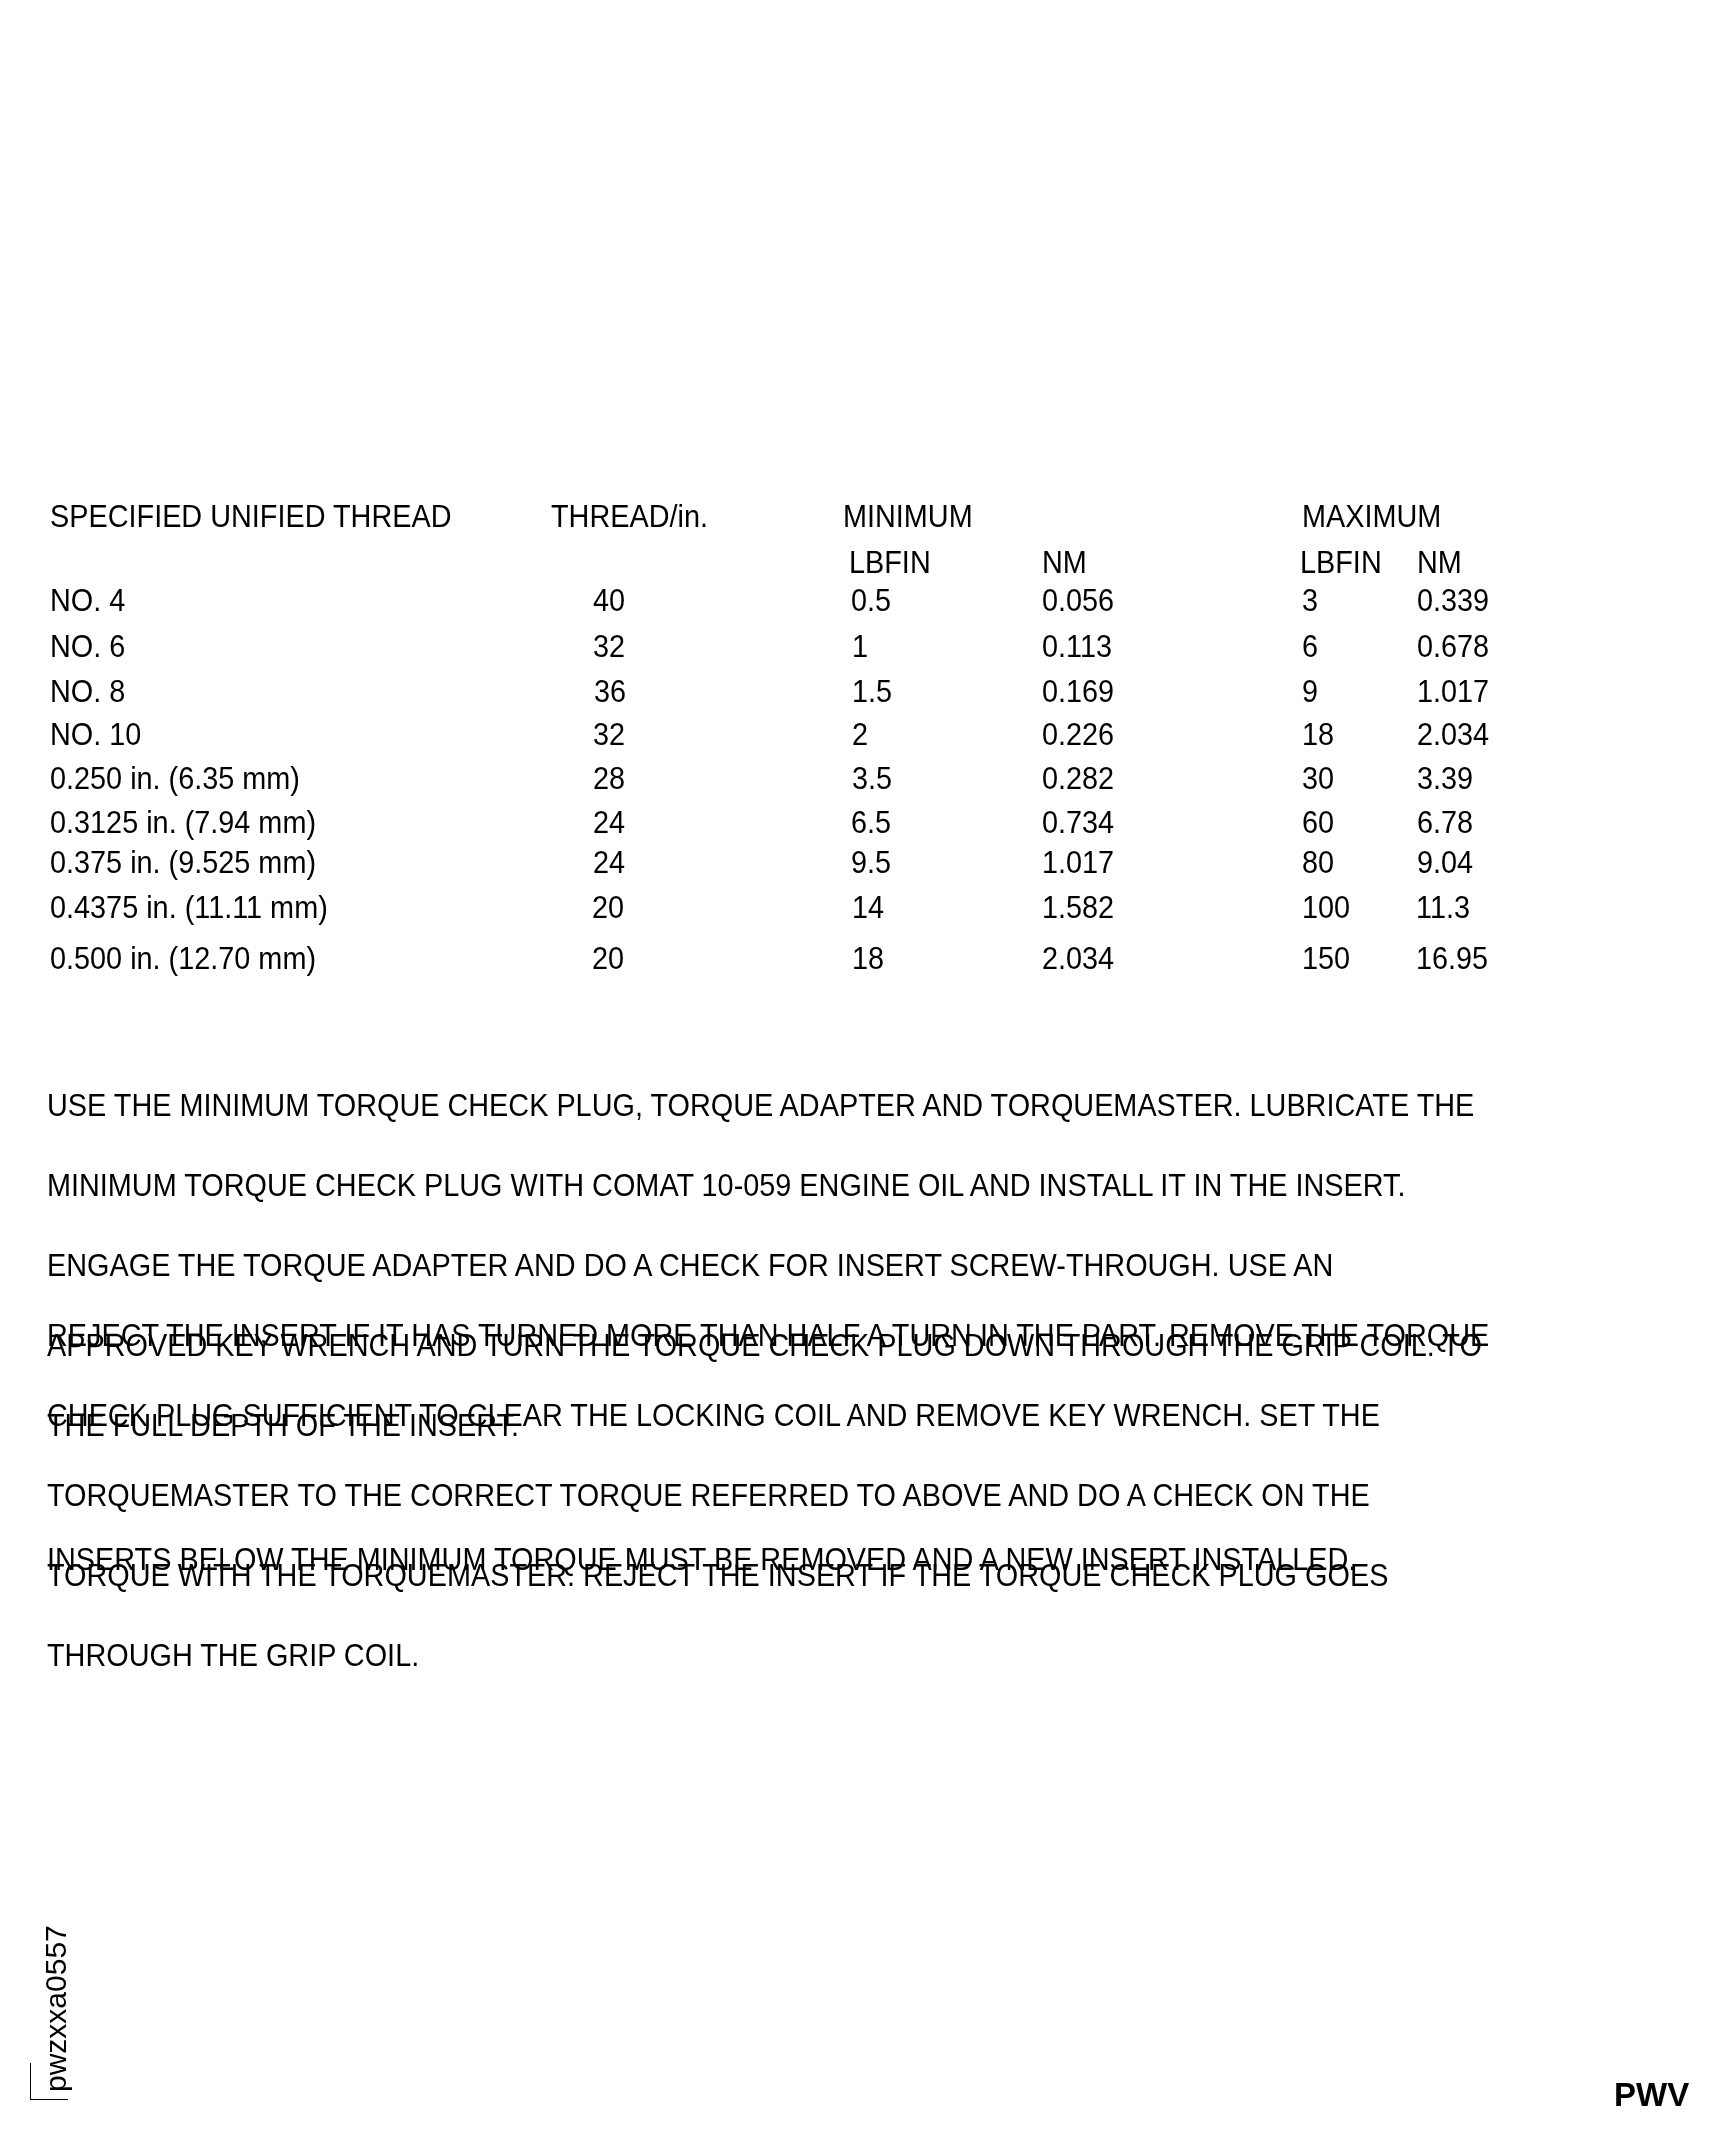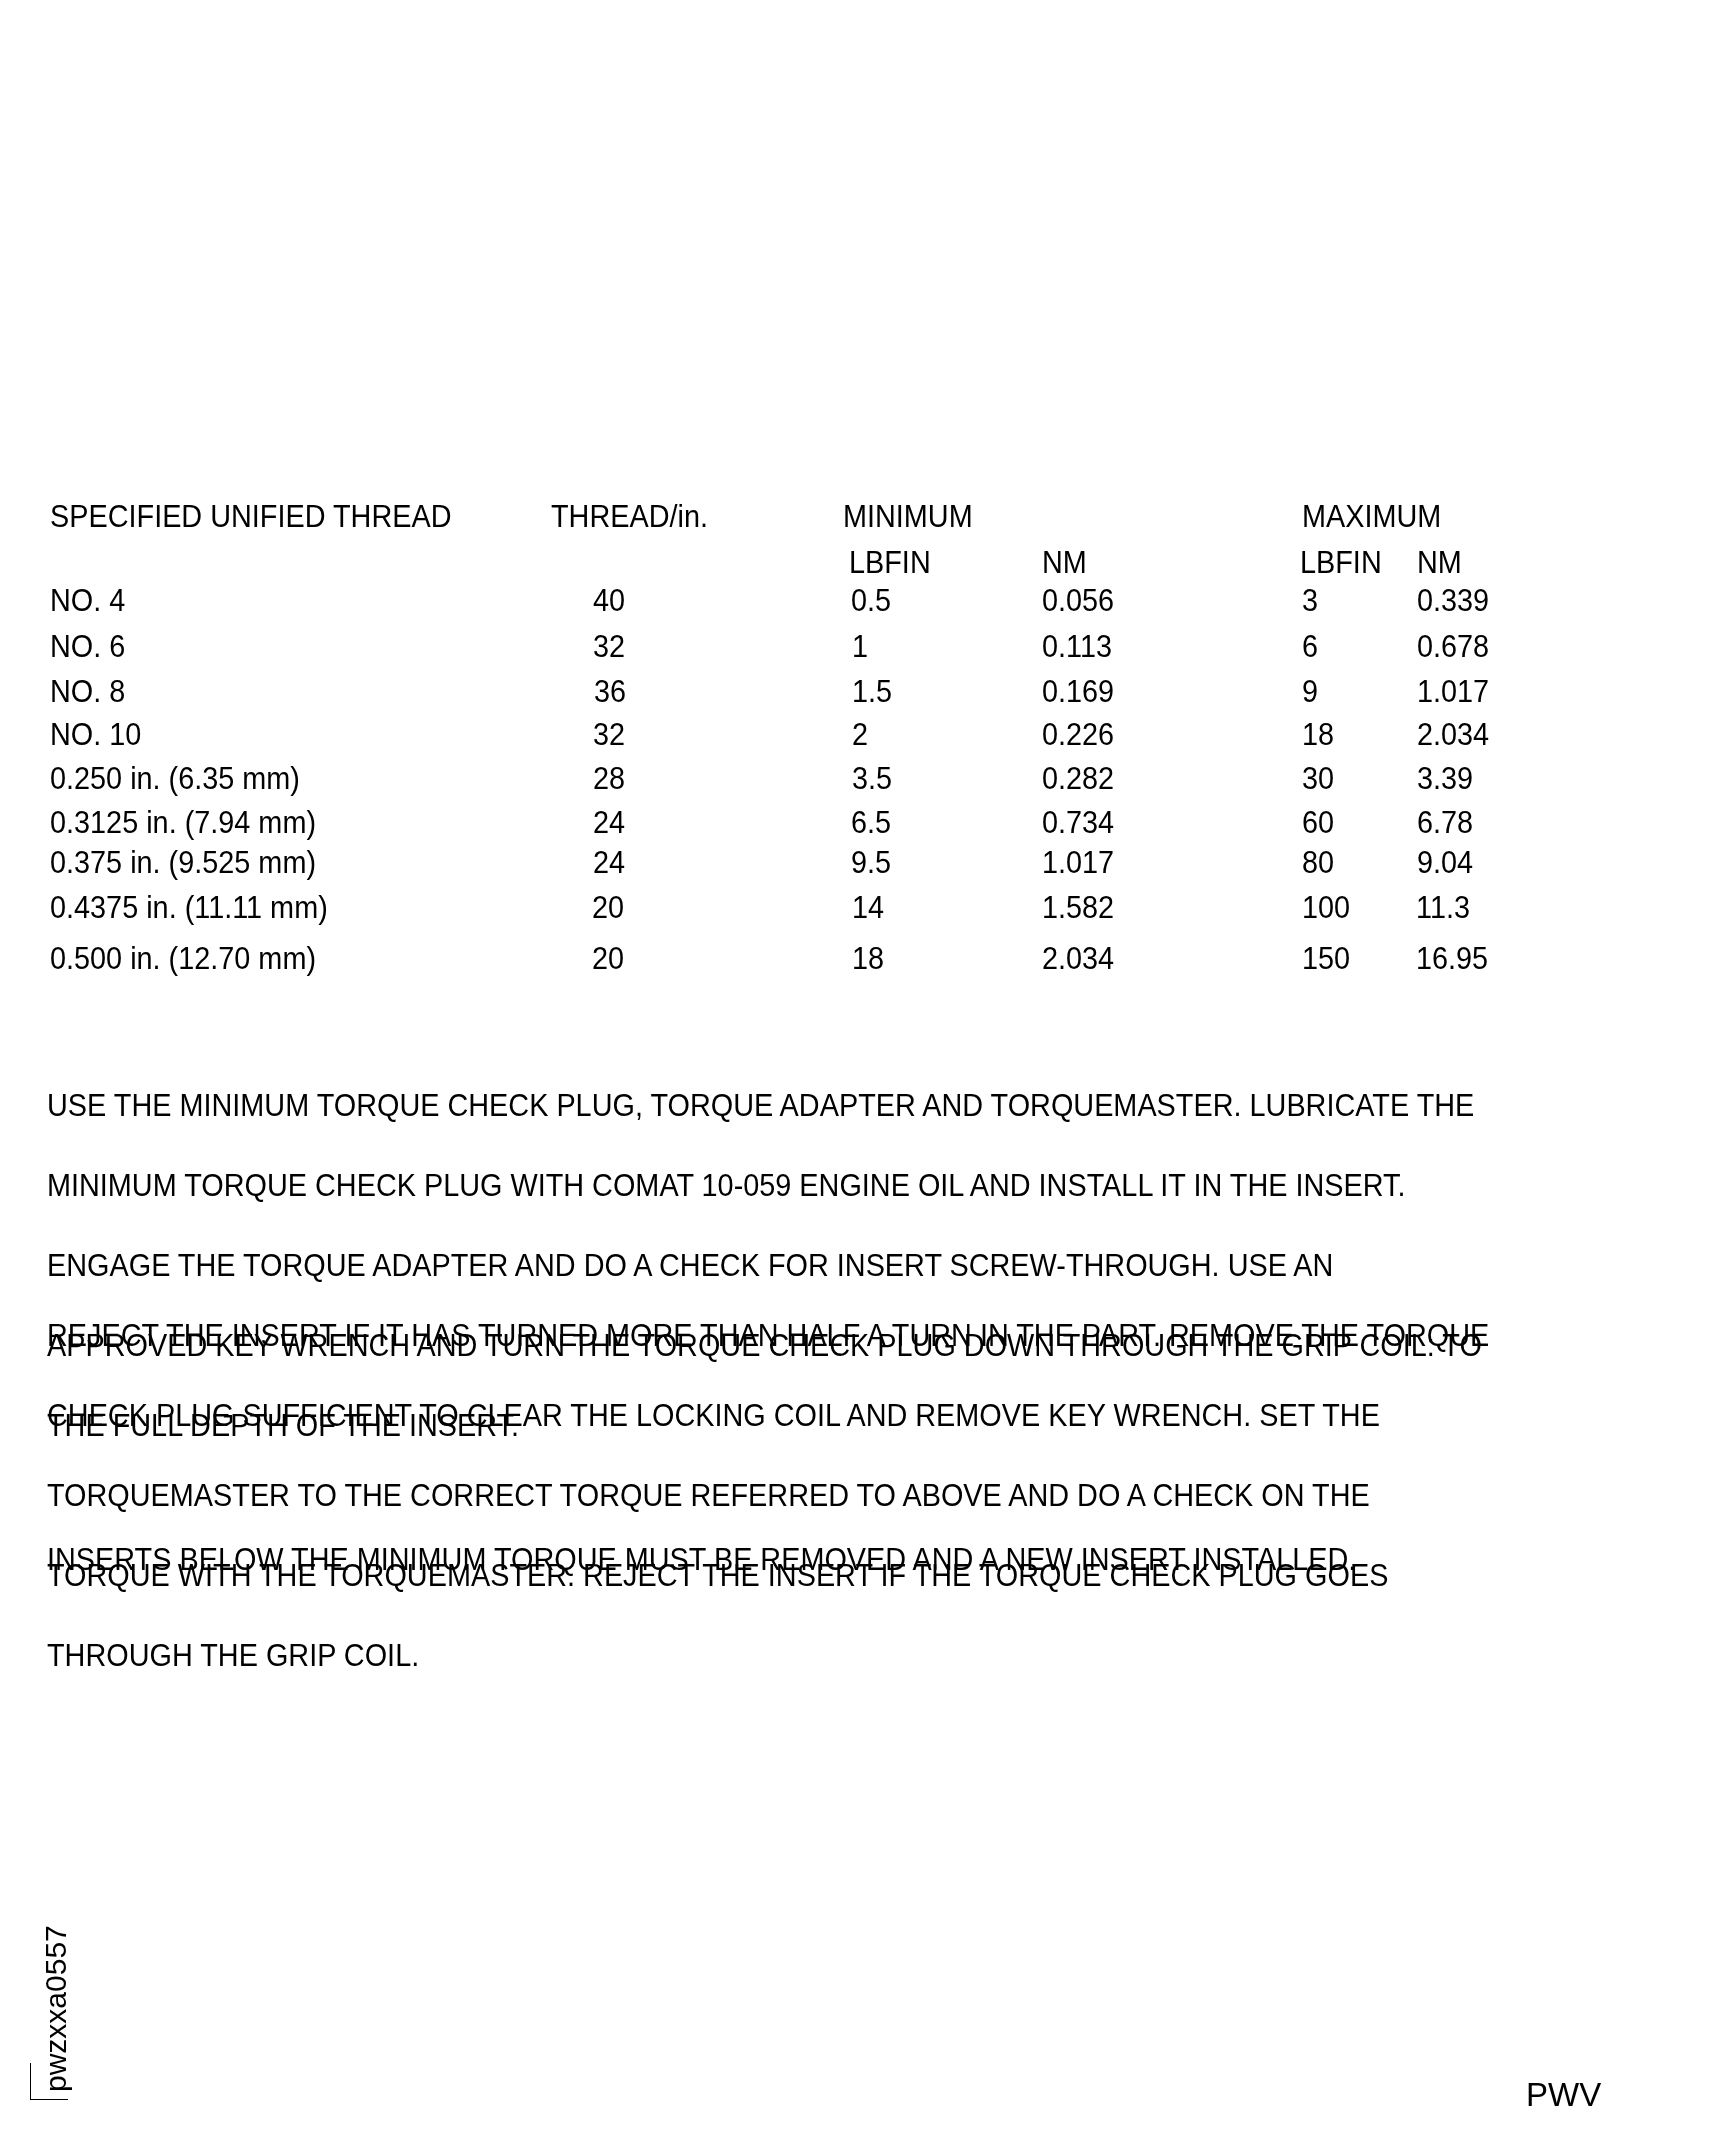--- a/index.html
+++ b/index.html
@@ -7,21 +7,21 @@
       width: 1728px; height: 2140px; position: relative; overflow: hidden;
       font-family: "Liberation Sans", sans-serif; color: #000000;
     }
     .t { position: absolute; font-size: 31px; line-height: 1; white-space: nowrap; transform: scaleX(0.93); transform-origin: left center; }
     .para { position: absolute; left: 47px; width: 1674px; font-size: 31px; line-height: 40px; white-space: pre-line; transform: scaleX(0.93); transform-origin: left top; }
     .para .ln { display: block; white-space: nowrap; }
     .corner-mark {
       position: absolute; left: 30px; top: 2063px; width: 37px; height: 36px;
       border-left: 1.3px solid #000; border-bottom: 1.3px solid #000;
     }
-    .footer-code { position: absolute; left: 1526px; top: 2078px; font-size: 33px; line-height: 1; }
+    .footer-code { position: absolute; left: 1614px; top: 2078px; font-size: 33px; line-height: 1; font-weight: bold; }
   </style>
 </head>
 <body>
 
 <div class="t" style="left:50px; top:501px;">SPECIFIED UNIFIED THREAD</div>
 <div class="t" style="left:551px; top:501px;">THREAD/in.</div>
 <div class="t" style="left:843px; top:501px;">MINIMUM</div>
 <div class="t" style="left:1302px; top:501px;">MAXIMUM</div>
 
 <div class="t" style="left:849px; top:547px;">LBFIN</div>

